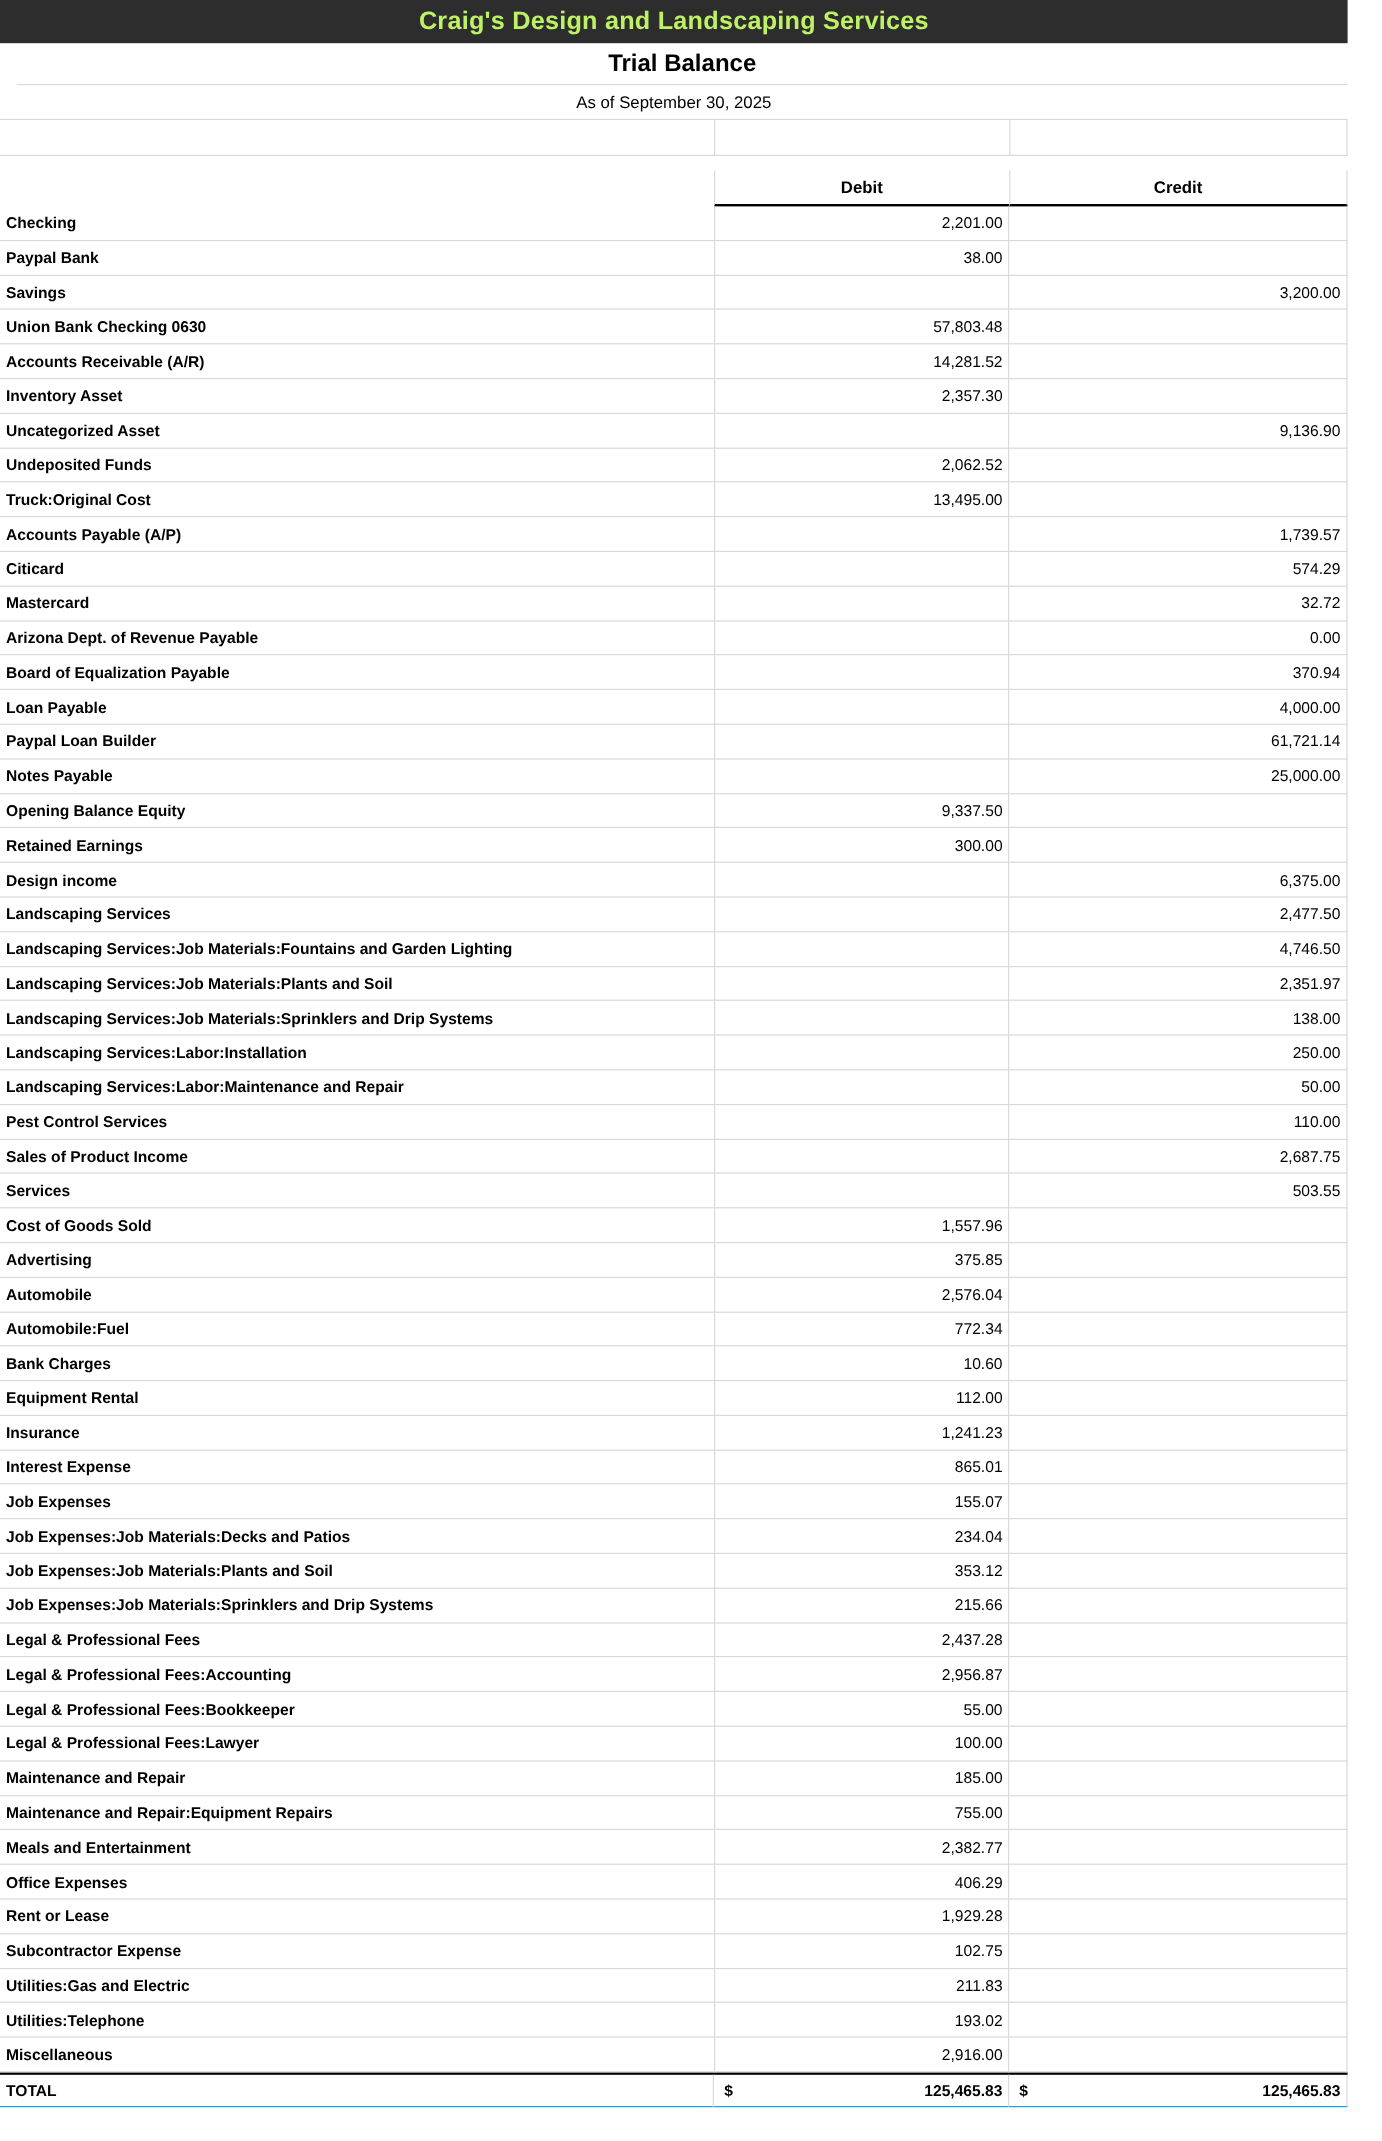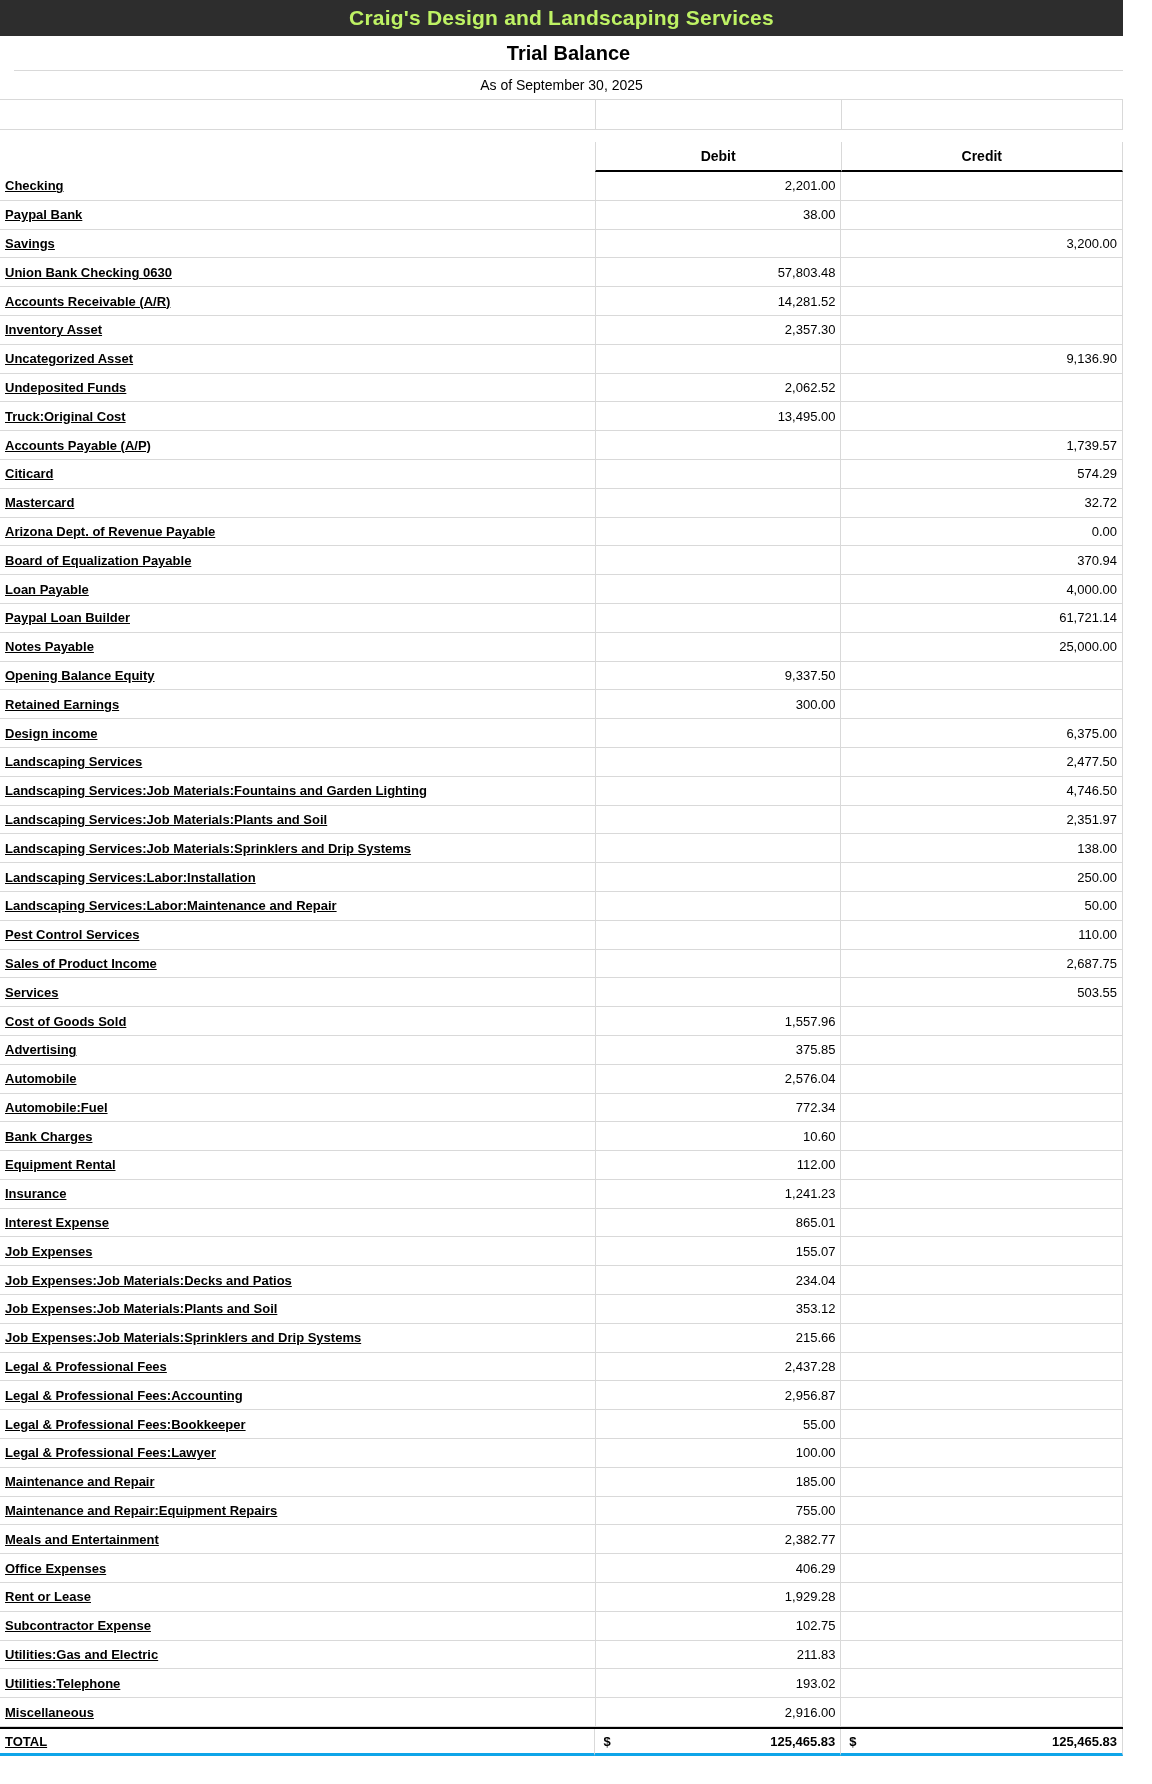--- a/index.html
+++ b/index.html
@@ -23,21 +23,21 @@
     font-weight:bold;font-size:20px;margin-left:14px;
   }
   .subtitlerow{
     height:28px;border-bottom:1px solid #d9d9d9;
     display:flex;align-items:center;justify-content:center;
     font-weight:normal;font-size:14px;
   }
   
   .grow{display:flex;box-sizing:border-box;}
   .grow > div{box-sizing:border-box;}
-  .cl{width:615px;text-decoration:underline;}
+  .cl{width:615px;}
   .cd{width:254px;border-left:1px solid #d9d9d9;}
   .cc{width:292px;border-left:1px solid #d9d9d9;border-right:1px solid #d9d9d9;}
   
   .spacer{height:30px;}
   .spacer > div{border-bottom:1px solid #d9d9d9;}
   
   .colhead{height:30px;margin-top:12px;}
   .colhead .cd,.colhead .cc{
     border-bottom:2px solid #000;
     display:flex;align-items:center;justify-content:center;
@@ -52,21 +52,21 @@
   .row .cl{
     font-weight:bold;font-size:13px;padding-left:5px;
     white-space:nowrap;overflow:hidden;
   }
   .row .cd,.row .cc{
     font-size:13px;justify-content:flex-end;padding-right:5px;
   }
   
   .totalrow{height:29px;border-top:2px solid #000;}
   .totalrow > div{
-    border-bottom:3px solid #0ea5e9;
+    border-bottom:1px solid #0ea5e9;
     display:flex;align-items:center;font-weight:bold;font-size:13px;
   }
   .totalrow .cl{padding-left:5px;}
   .totalrow .cd,.totalrow .cc{
     justify-content:space-between;padding:0 5px 0 8px;
   }
 </style>
 </head>
 <body>
 

